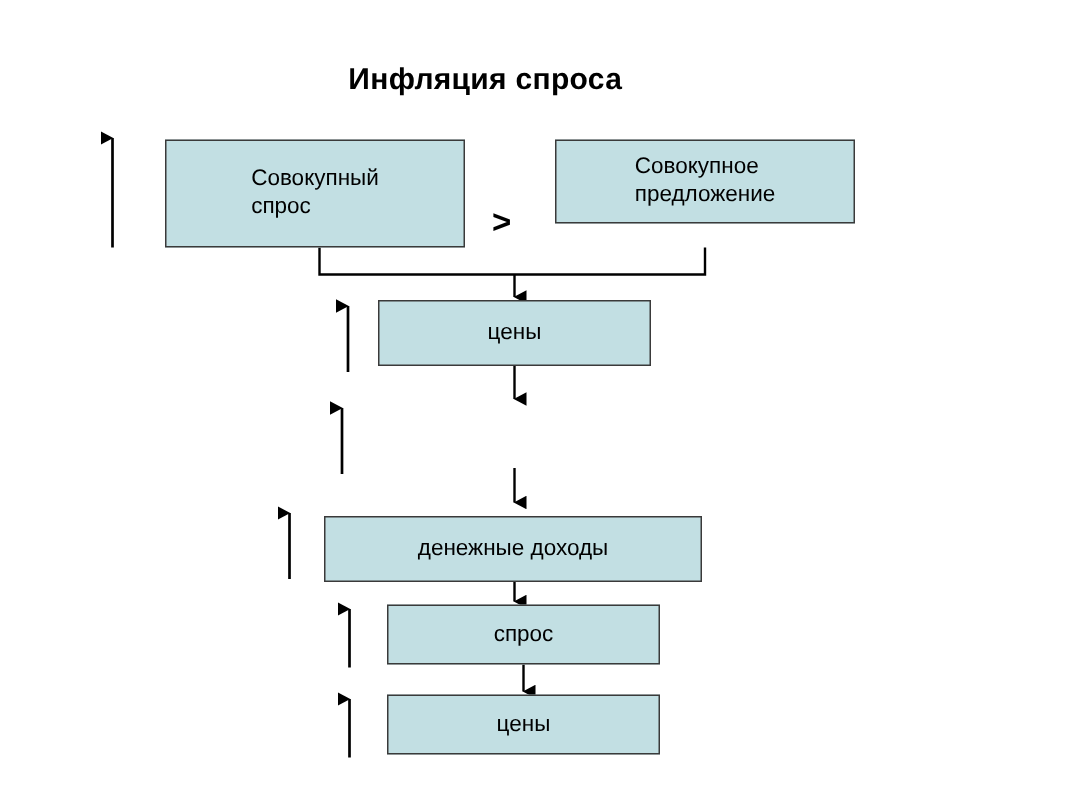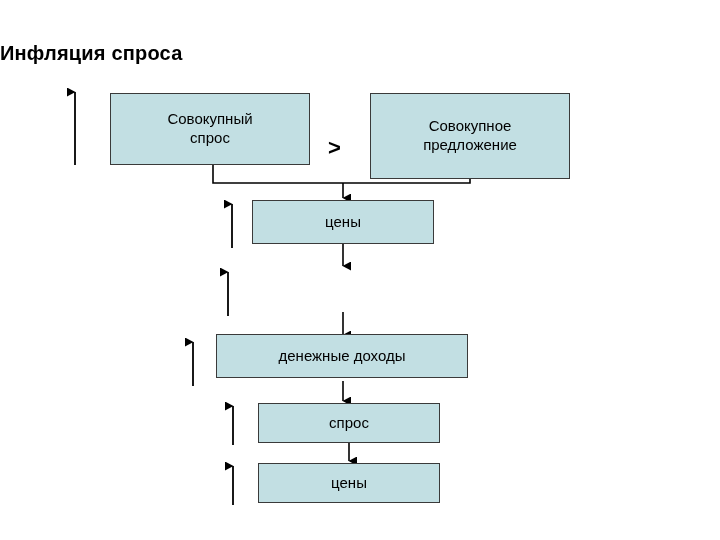--- a/index.html
+++ b/index.html
@@ -18,34 +18,34 @@
     position: absolute;
     left: 0; top: 0;
     width: 720px;
     height: 540px;
   }
   .title {
     position: absolute;
     left: 0;
     top: 42px;
     width: 647px;
+    text-align: center;
     font-size: 20px;
     font-weight: bold;
     color: #000000;
     letter-spacing: 0.2px;
   }
   .box {
     position: absolute;
     background: #c2dfe3;
     border: 1px solid #3a3a3a;
     box-sizing: border-box;
     display: flex;
     align-items: center;
     justify-content: center;
-    text-align: center;
     font-size: 15px;
     color: #000000;
     line-height: 1.25;
     white-space: pre-line;
   }
   .gt {
     position: absolute;
     font-size: 22px;
     font-weight: bold;
     color: #000000;
@@ -101,27 +101,27 @@
       <line x1="233" y1="445" x2="233" y2="406" stroke="#000000" stroke-width="1.8" marker-end="url(#arrowup)"></line>
     </g>
     <g>
       <line x1="233" y1="505" x2="233" y2="466" stroke="#000000" stroke-width="1.8" marker-end="url(#arrowup)"></line>
     </g>
   </svg>
 
   <div class="box" style="left:110px; top:93px; width:200px; height:72px;">Совокупный
 спрос</div>
 
-  <div class="box" style="left:370px; top:93px; width:200px; height:86px;">Совокупное
+  <div class="box" style="left:370px; top:93px; width:200px; height:56px;">Совокупное
 предложение</div>
 
   <div class="gt" style="left:328px; top:135px;">&gt;</div>
 
   <div class="box" style="left:252px; top:200px; width:182px; height:44px;">цены</div>
 
 
-  <div class="box" style="left:216px; top:334px; width:252px; height:44px;">денежные доходы</div>
+  <div class="box" style="left:216px; top:344px; width:252px; height:44px;">денежные доходы</div>
 
   <div class="box" style="left:258px; top:403px; width:182px; height:40px;">спрос</div>
 
   <div class="box" style="left:258px; top:463px; width:182px; height:40px;">цены</div>
 
 </div>
 
 </body></html>

